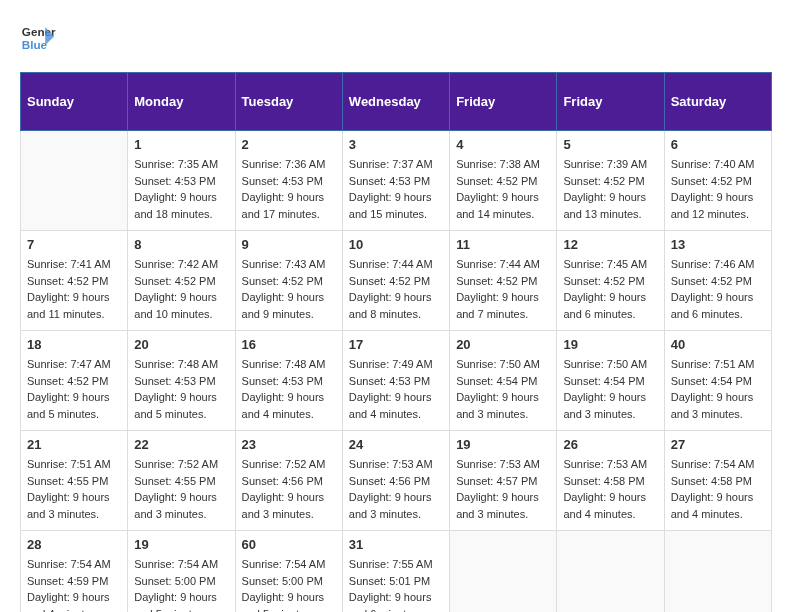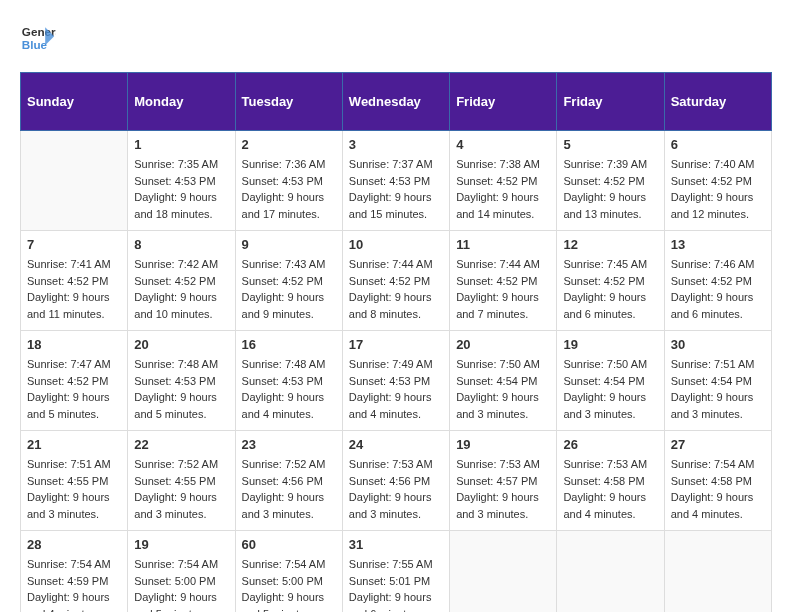--- a/index.html
+++ b/index.html
@@ -182,21 +182,21 @@
         </td>
         <td>
           <div class="day-num">20</div>
           <div class="day-info">Sunrise: 7:50 AM<br>Sunset: 4:54 PM<br>Daylight: 9 hours<br>and 3 minutes.</div>
         </td>
         <td>
           <div class="day-num">19</div>
           <div class="day-info">Sunrise: 7:50 AM<br>Sunset: 4:54 PM<br>Daylight: 9 hours<br>and 3 minutes.</div>
         </td>
         <td>
-          <div class="day-num">30</div>
+          <div class="day-num">40</div>
           <div class="day-info">Sunrise: 7:51 AM<br>Sunset: 4:54 PM<br>Daylight: 9 hours<br>and 3 minutes.</div>
         </td>
       </tr>
       <tr>
         <td>
           <div class="day-num">21</div>
           <div class="day-info">Sunrise: 7:51 AM<br>Sunset: 4:55 PM<br>Daylight: 9 hours<br>and 3 minutes.</div>
         </td>
         <td>
           <div class="day-num">22</div>

